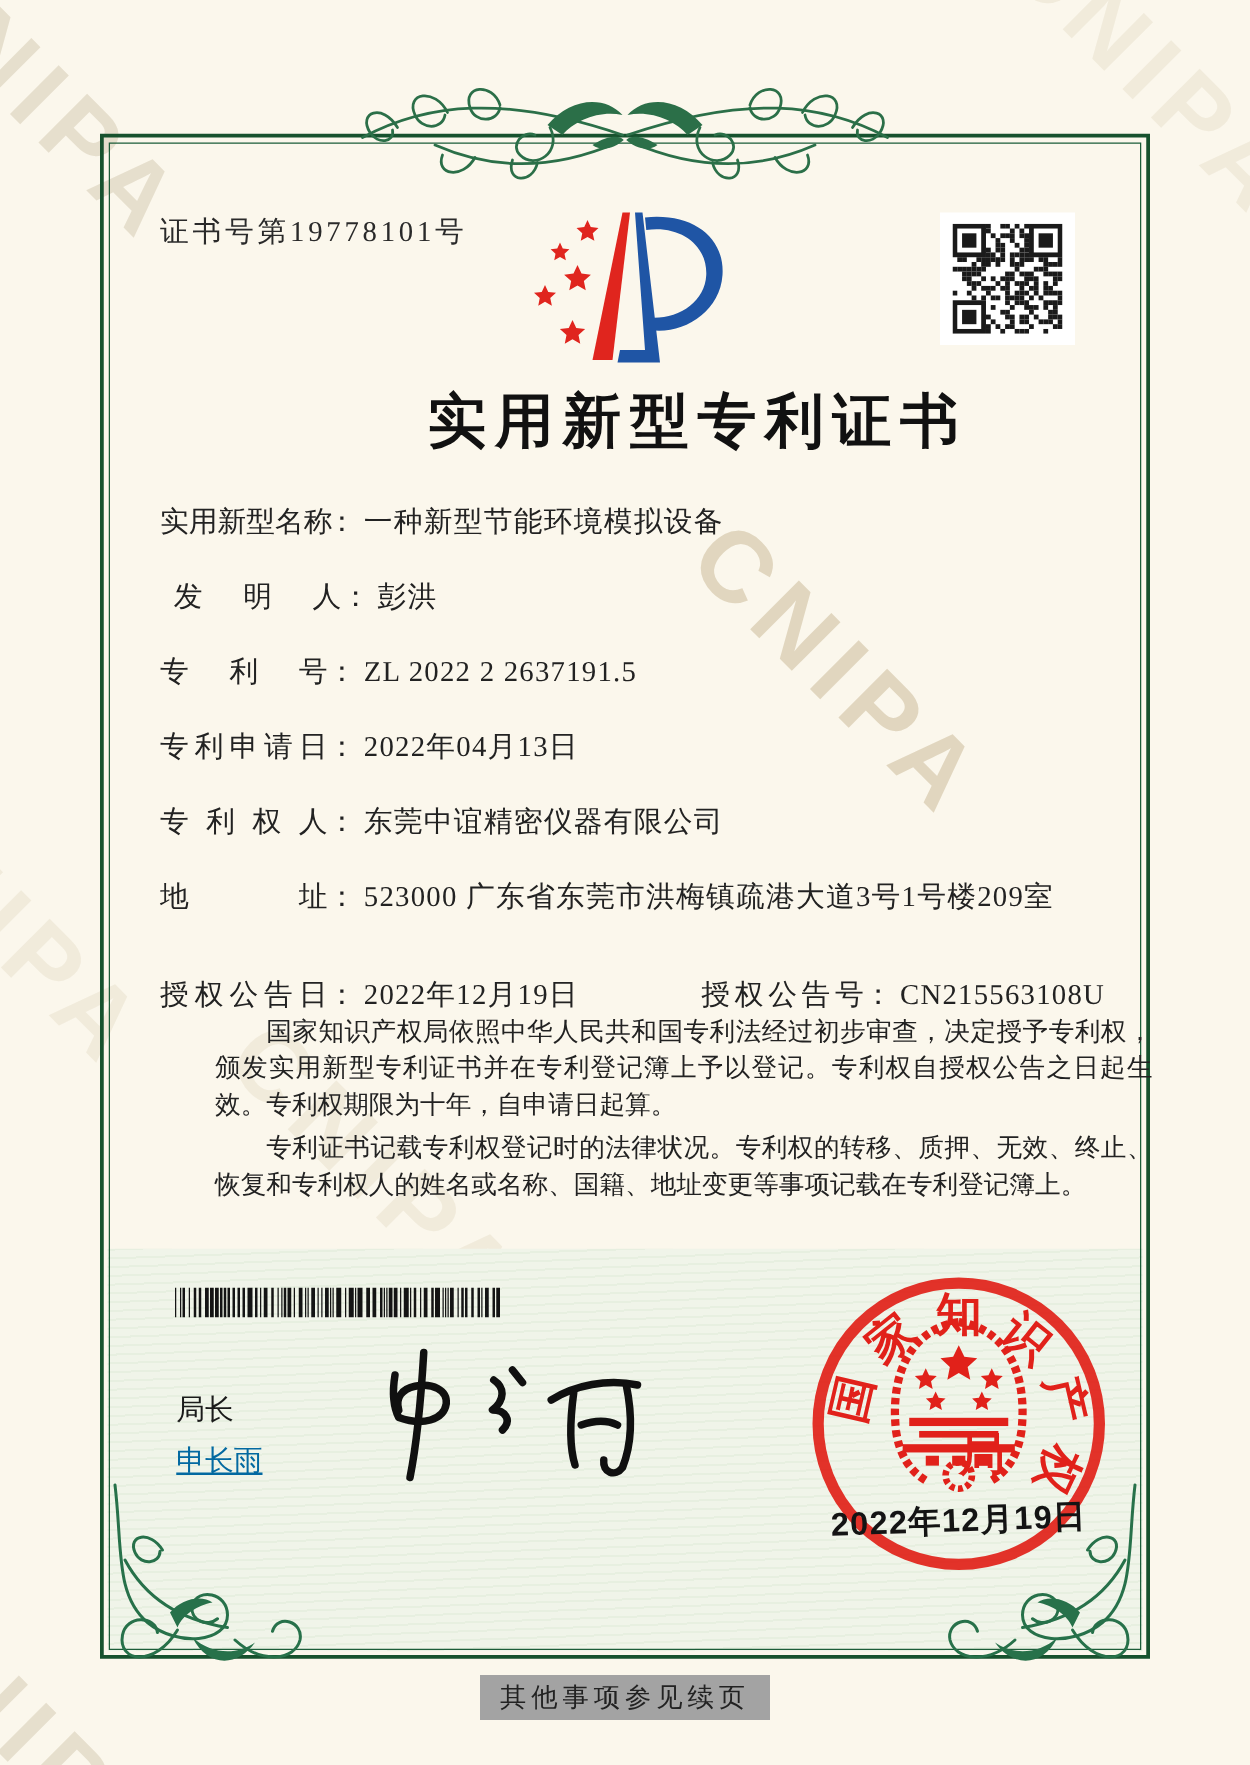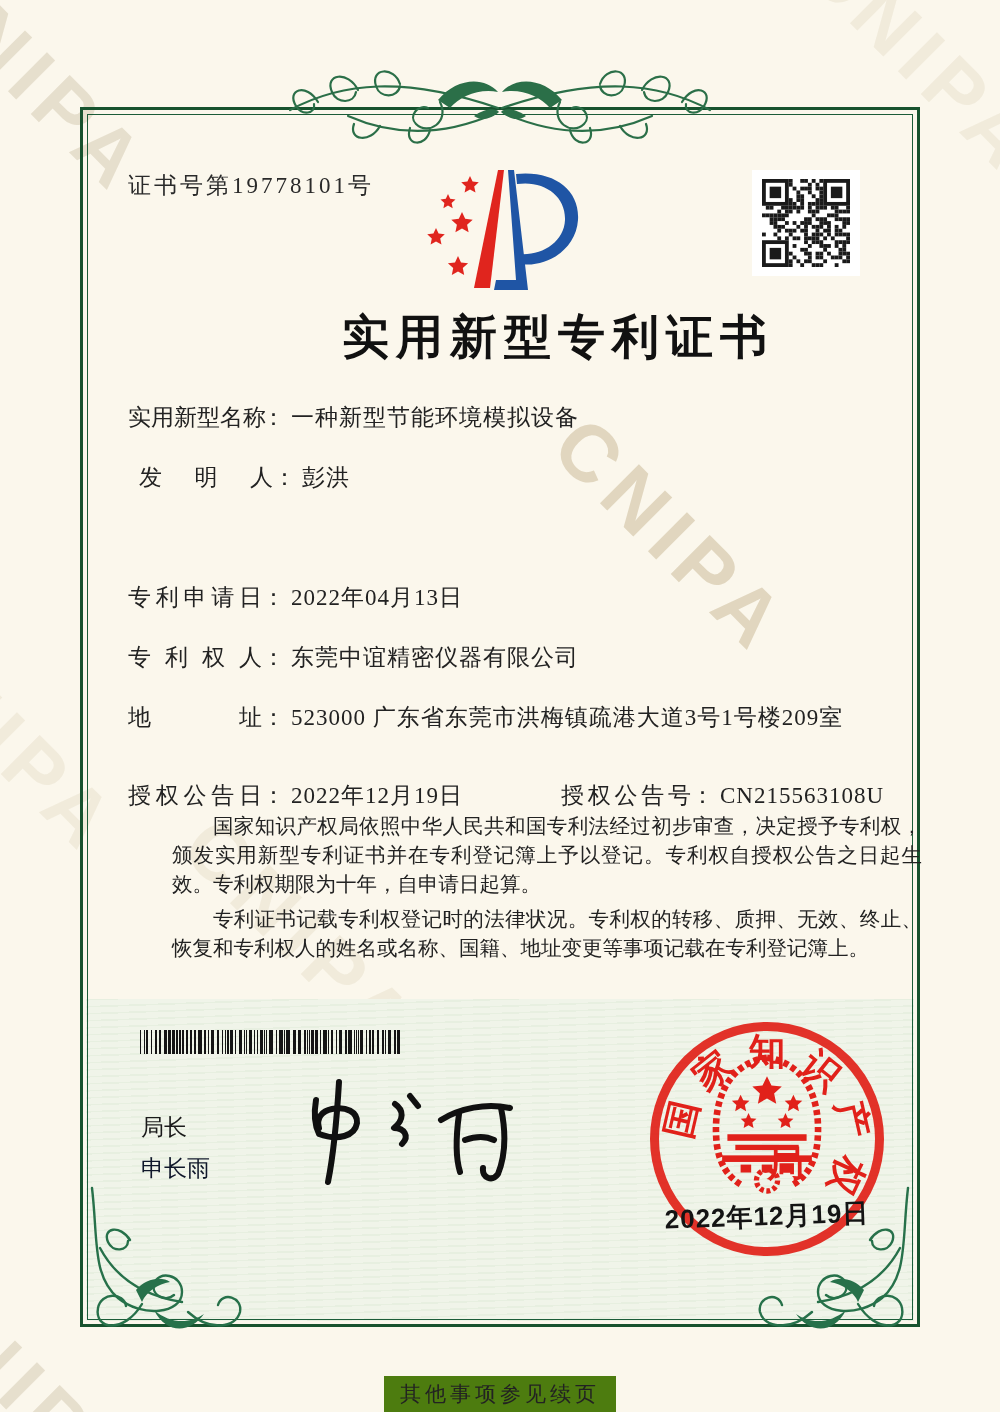--- a/index.html
+++ b/index.html
@@ -36,43 +36,43 @@
   
   .paras{position:absolute;left:128px;top:812px;width:750px;font-size:20.5px;line-height:29px;
          color:#222;text-align:justify;margin-left:44px;}
   .paras p{margin:0 0 6px 0;text-indent:2em;}
   
   .barcode{position:absolute;left:140px;top:1030px;width:262px;height:24px;}
   
   .sig-title{position:absolute;left:141px;top:1112px;font-family:"Liberation Sans","DejaVu Sans",sans-serif;
              font-size:23px;color:#1a1a1a;}
   .sig-name{position:absolute;left:141px;top:1153px;font-family:"Liberation Sans","DejaVu Sans",sans-serif;
-            font-size:23px;color:#0f172a;}
+            font-size:23px;color:#0369a1;text-decoration:underline;}
   .signature{position:absolute;left:258px;top:1078px;}
   
   .seal{position:absolute;left:650px;top:1022px;width:234px;height:234px;}
   .seal-ring{position:absolute;inset:0;border:9px solid rgba(225,33,24,.92);border-radius:50%;box-sizing:border-box;}
   .seal-char{position:absolute;left:50%;top:50%;font-size:37px;font-weight:bold;color:#e1211a;
              font-family:"Liberation Serif",serif;}
   .seal-char:nth-child(1){transform:translate(-50%,-50%) rotate(-115deg) translateY(-87px);}
   .seal-char:nth-child(2){transform:translate(-50%,-50%) rotate(-77deg)  translateY(-87px);}
   .seal-char:nth-child(3){transform:translate(-50%,-50%) rotate(-38.5deg) translateY(-87px);}
   .seal-char:nth-child(4){transform:translate(-50%,-50%) rotate(0deg)    translateY(-87px);}
   .seal-char:nth-child(5){transform:translate(-50%,-50%) rotate(38.5deg) translateY(-87px);}
   .seal-char:nth-child(6){transform:translate(-50%,-50%) rotate(77deg)   translateY(-87px);}
   .seal-char:nth-child(7){transform:translate(-50%,-50%) rotate(115deg)  translateY(-87px);}
   .seal-emblem{position:absolute;left:50%;top:44%;transform:translate(-50%,-50%);}
   .seal-date{position:absolute;left:0;right:0;bottom:22px;text-align:center;font-size:26px;font-weight:bold;
              color:#141414;letter-spacing:1px;transform:rotate(-2deg);
              font-family:"Liberation Sans","DejaVu Sans",sans-serif;}
   
   .pagefoot{position:absolute;left:80px;top:1286px;width:840px;text-align:center;font-size:17px;color:#222;}
   .contnote{position:absolute;left:0;top:1340px;width:1000px;text-align:center;}
-  .contnote span{display:inline-block;background:#4d7c0f;padding:4px 16px;font-size:21px;
-                 letter-spacing:4px;color:#222;margin-top:36px;}
+  .contnote span{display:inline-block;background:#a3a3a3;padding:4px 16px;font-size:21px;
+                 letter-spacing:4px;color:#222;}
   svg{display:block;}
 </style>
 </head>
 <body>
 
 <div class="page">
 
   <div class="wm" style="left:-40px;top:-60px;">CNIPA</div>
   <div class="wm light" style="left:850px;top:-80px;">CNIPA</div>
   <div class="wm strong" style="left:600px;top:400px;">CNIPA</div>
@@ -378,20 +378,23 @@
   </div>
 
   <div class="title">实用新型专利证书</div>
 
   <div class="frow" style="top:402px;">
     <span class="flabel">实用新型名称</span><span class="fcolon">：</span><span class="fval">一种新型节能环境模拟设备</span>
   </div>
   <div class="frow" style="top:462px;margin-left:11px;">
     <span class="flabel">发明人</span><span class="fcolon">：</span><span class="fval">彭洪</span>
   </div>
+  <div class="frow" style="top:522px;">
+    <span class="flabel">专利号</span><span class="fcolon">：</span><span class="fval">ZL 2022 2 2637191.5</span>
+  </div>
   <div class="frow" style="top:582px;">
     <span class="flabel">专利申请日</span><span class="fcolon">：</span><span class="fval">2022年04月13日</span>
   </div>
   <div class="frow" style="top:642px;">
     <span class="flabel">专利权人</span><span class="fcolon">：</span><span class="fval">东莞中谊精密仪器有限公司</span>
   </div>
   <div class="frow" style="top:702px;">
     <span class="flabel">地址</span><span class="fcolon">：</span><span class="fval">523000 广东省东莞市洪梅镇疏港大道3号1号楼209室</span>
   </div>
   <div class="frow" style="top:780px;">

